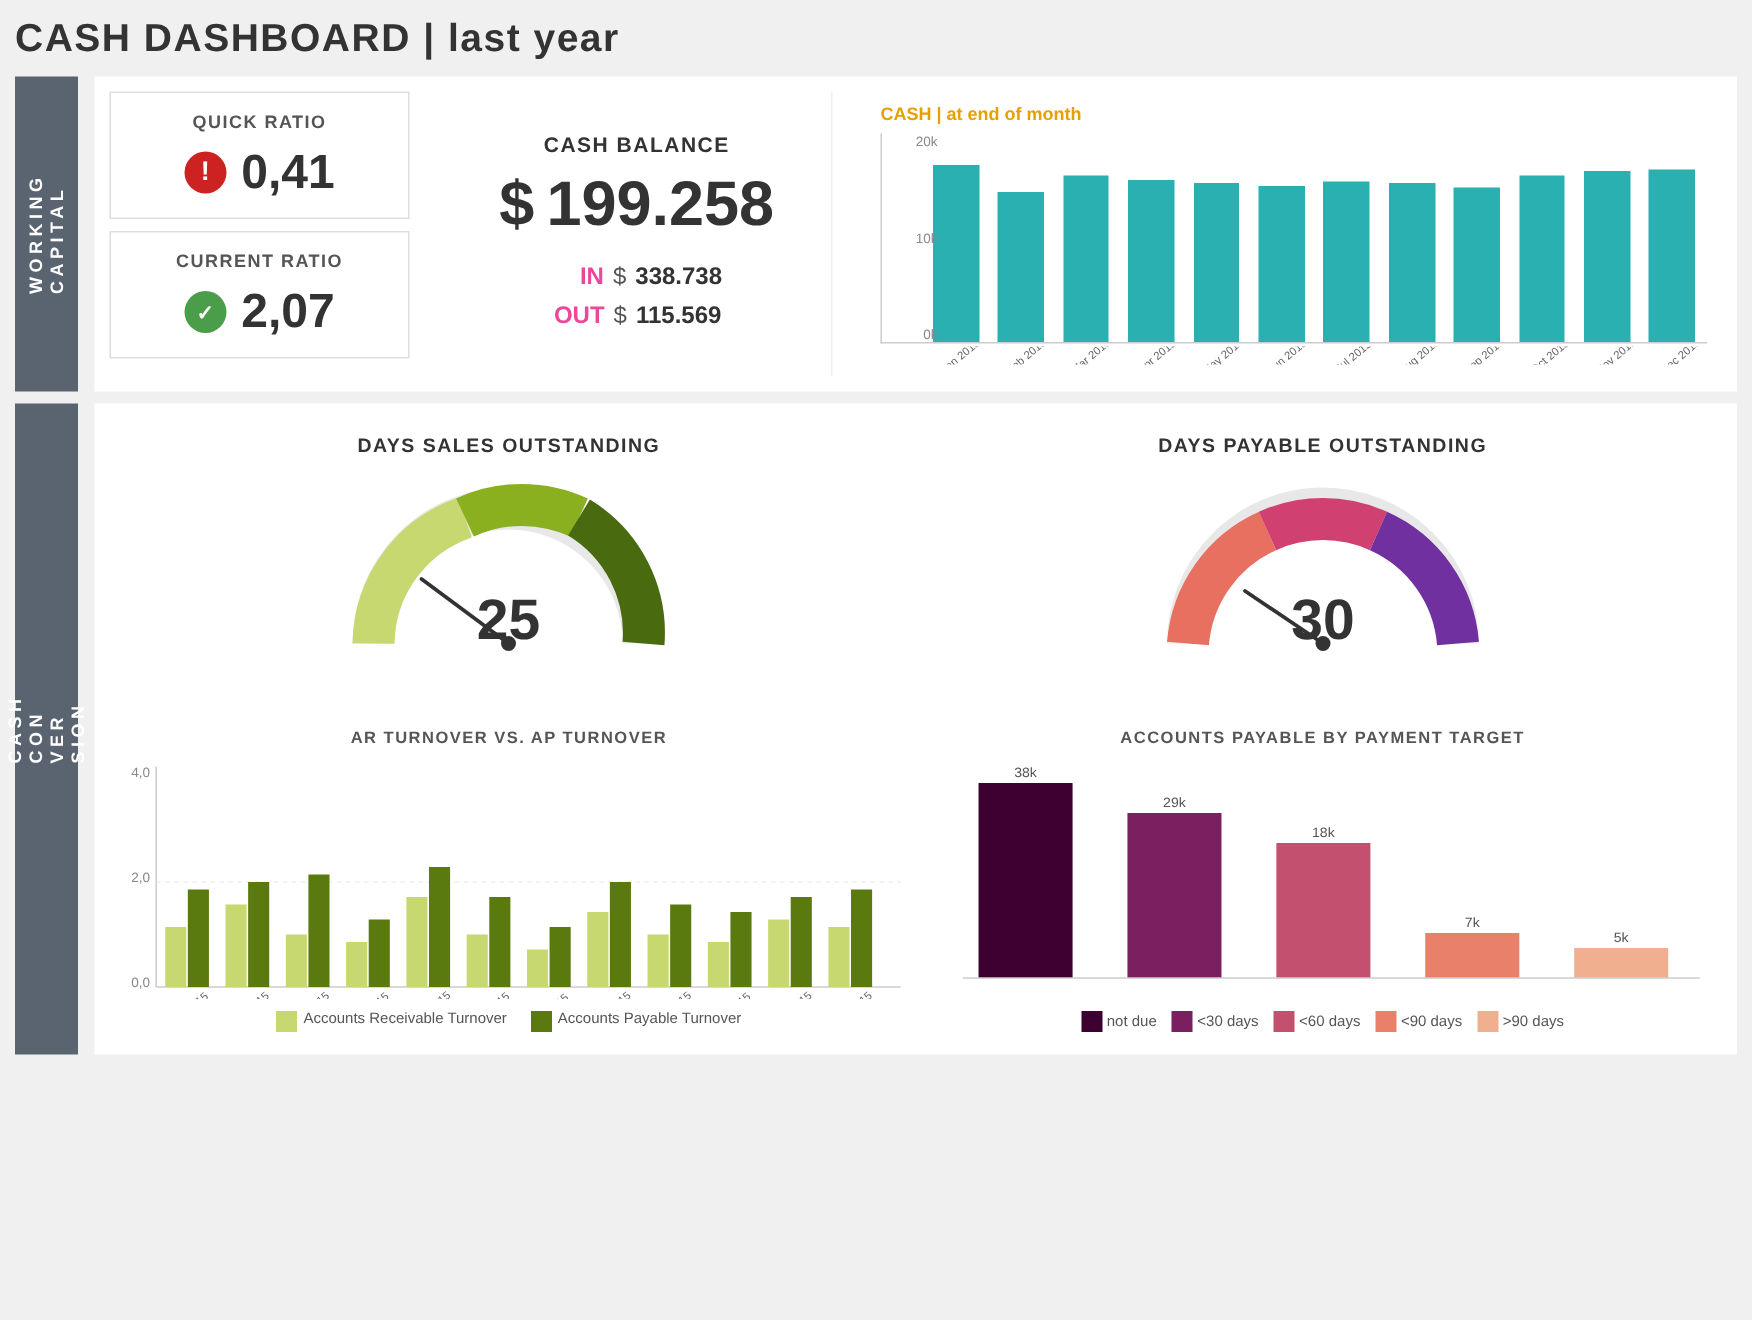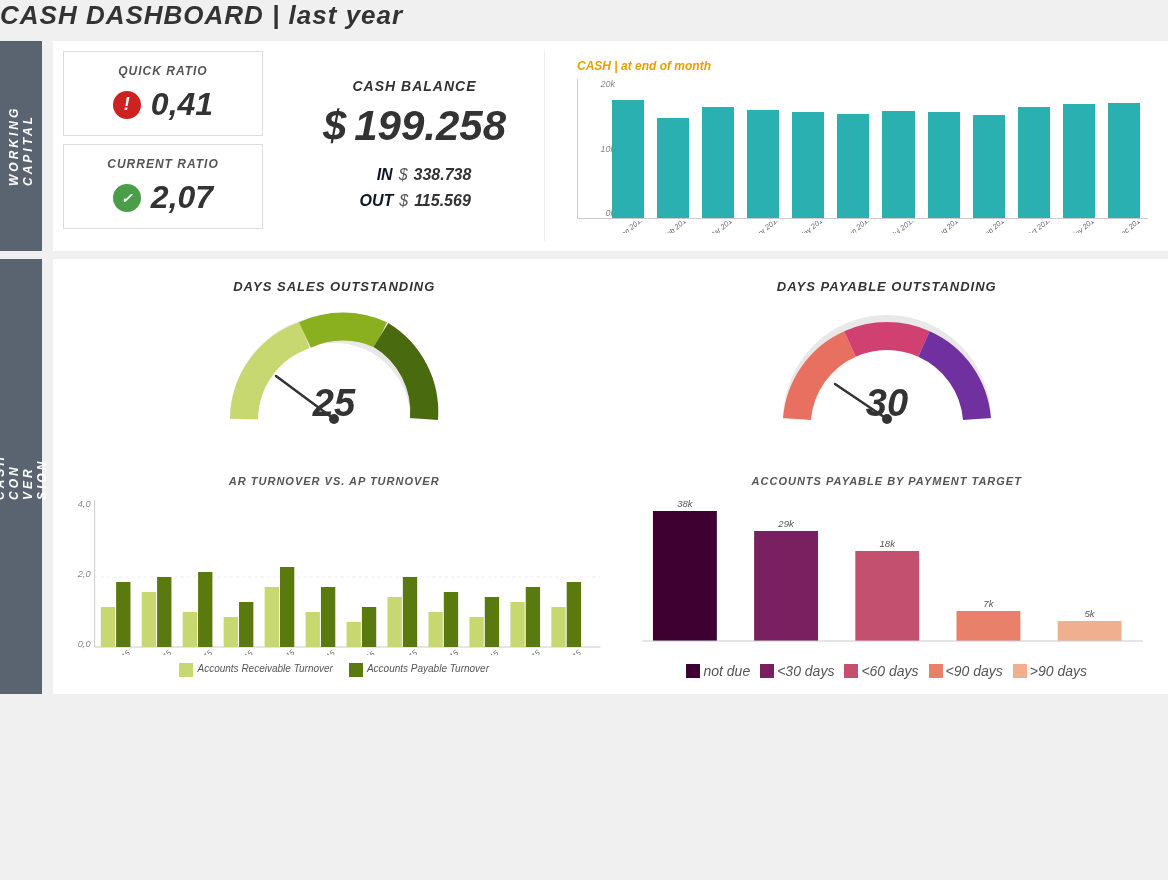--- a/index.html
+++ b/index.html
@@ -5,21 +5,21 @@
     * { box-sizing: border-box; margin: 0; padding: 0; }
     body {
       font-family: Arial, sans-serif;
       background: #f0f0f0;
       width: 1168px;
       min-height: 880px;
     }
 
     .page-wrapper {
       background: #f0f0f0;
-      font-style: italic;
+      padding: 10px;
     }
 
     .page-title {
       font-size: 26px;
       font-weight: bold;
       color: #333;
       margin-bottom: 10px;
       letter-spacing: 1px;
     }
 
@@ -163,21 +163,21 @@
       align-items: center;
       justify-content: center;
       gap: 6px;
       margin: 4px 0;
     }
 
     .cb-label {
       width: 35px;
       text-align: right;
       font-weight: bold;
-      color: #0f172a;
+      color: #ec4899;
     }
     .cb-dollar { color: #555; }
     .cb-amount { font-weight: bold; color: #333; }
 
     
     .cash-chart-section {
       flex: 1;
       display: flex;
       flex-direction: column;
       padding: 8px 10px;
@@ -311,21 +311,21 @@
       gap: 10px;
       justify-content: center;
       margin-top: 8px;
       flex-wrap: wrap;
     }
 
     .ap-legend-item {
       display: flex;
       align-items: center;
       gap: 3px;
-      font-size: 14px;
+      font-size: 10px;
       color: #555;
     }
 
     .ap-legend-color {
       width: 14px;
       height: 14px;
       flex-shrink: 0;
     }
 
     

